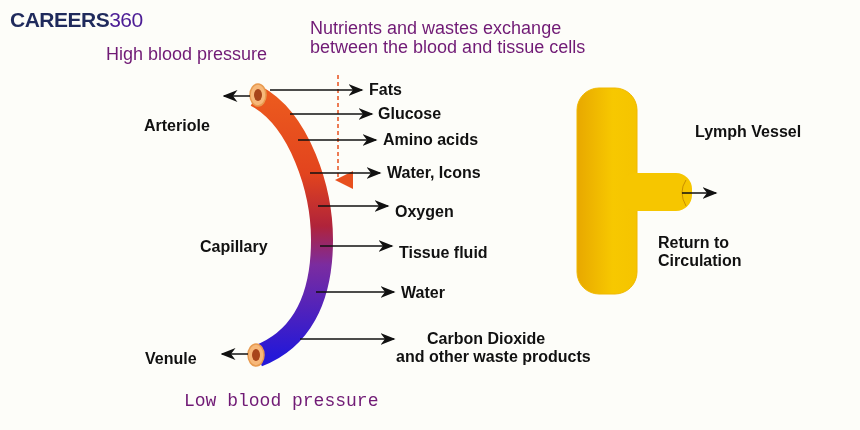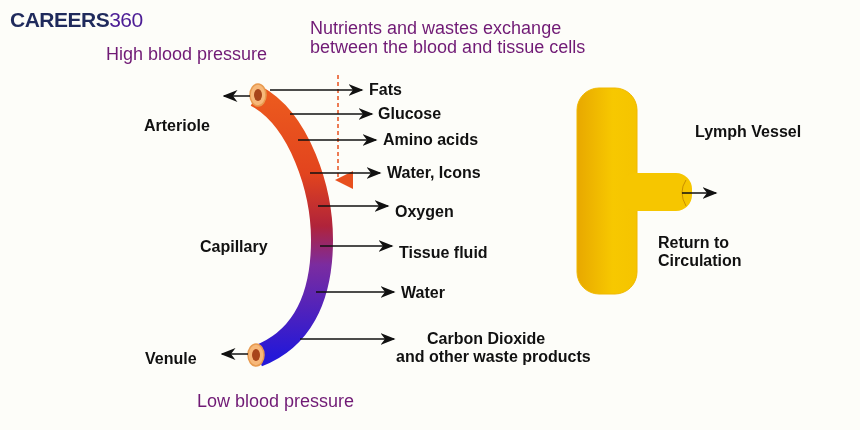--- a/index.html
+++ b/index.html
@@ -69,21 +69,21 @@
   </g>
 </svg>
 
 <div class="abs logo">
   <span>CAREERS</span><span class="num">360</span>
 </div>
 
 <div class="abs note" style="left:106px; top:44px;">High blood pressure</div>
 <div class="abs note" style="left:310px; top:18px;">Nutrients and wastes exchange</div>
 <div class="abs note" style="left:310px; top:37px;">between the blood and tissue cells</div>
-<div class="abs note" style="left:197px; top:391px;">Low blood pressure</div>
+<div class="abs note" style="left:184px; top:391px;font-family:Liberation Mono, monospace;">Low blood pressure</div>
 
 <div class="abs lbl" style="left:144px; top:87px;margin-top:30px;">Arteriole</div>
 <div class="abs lbl" style="left:200px; top:238px;">Capillary</div>
 <div class="abs lbl" style="left:145px; top:344px;margin-top:6px;">Venule</div>
 
 <div class="abs lbl" style="left:369px; top:81px;">Fats</div>
 <div class="abs lbl" style="left:378px; top:105px;">Glucose</div>
 <div class="abs lbl" style="left:383px; top:131px;">Amino acids</div>
 <div class="abs lbl" style="left:387px; top:164px;">Water, Icons</div>
 <div class="abs lbl" style="left:395px; top:203px;">Oxygen</div>

